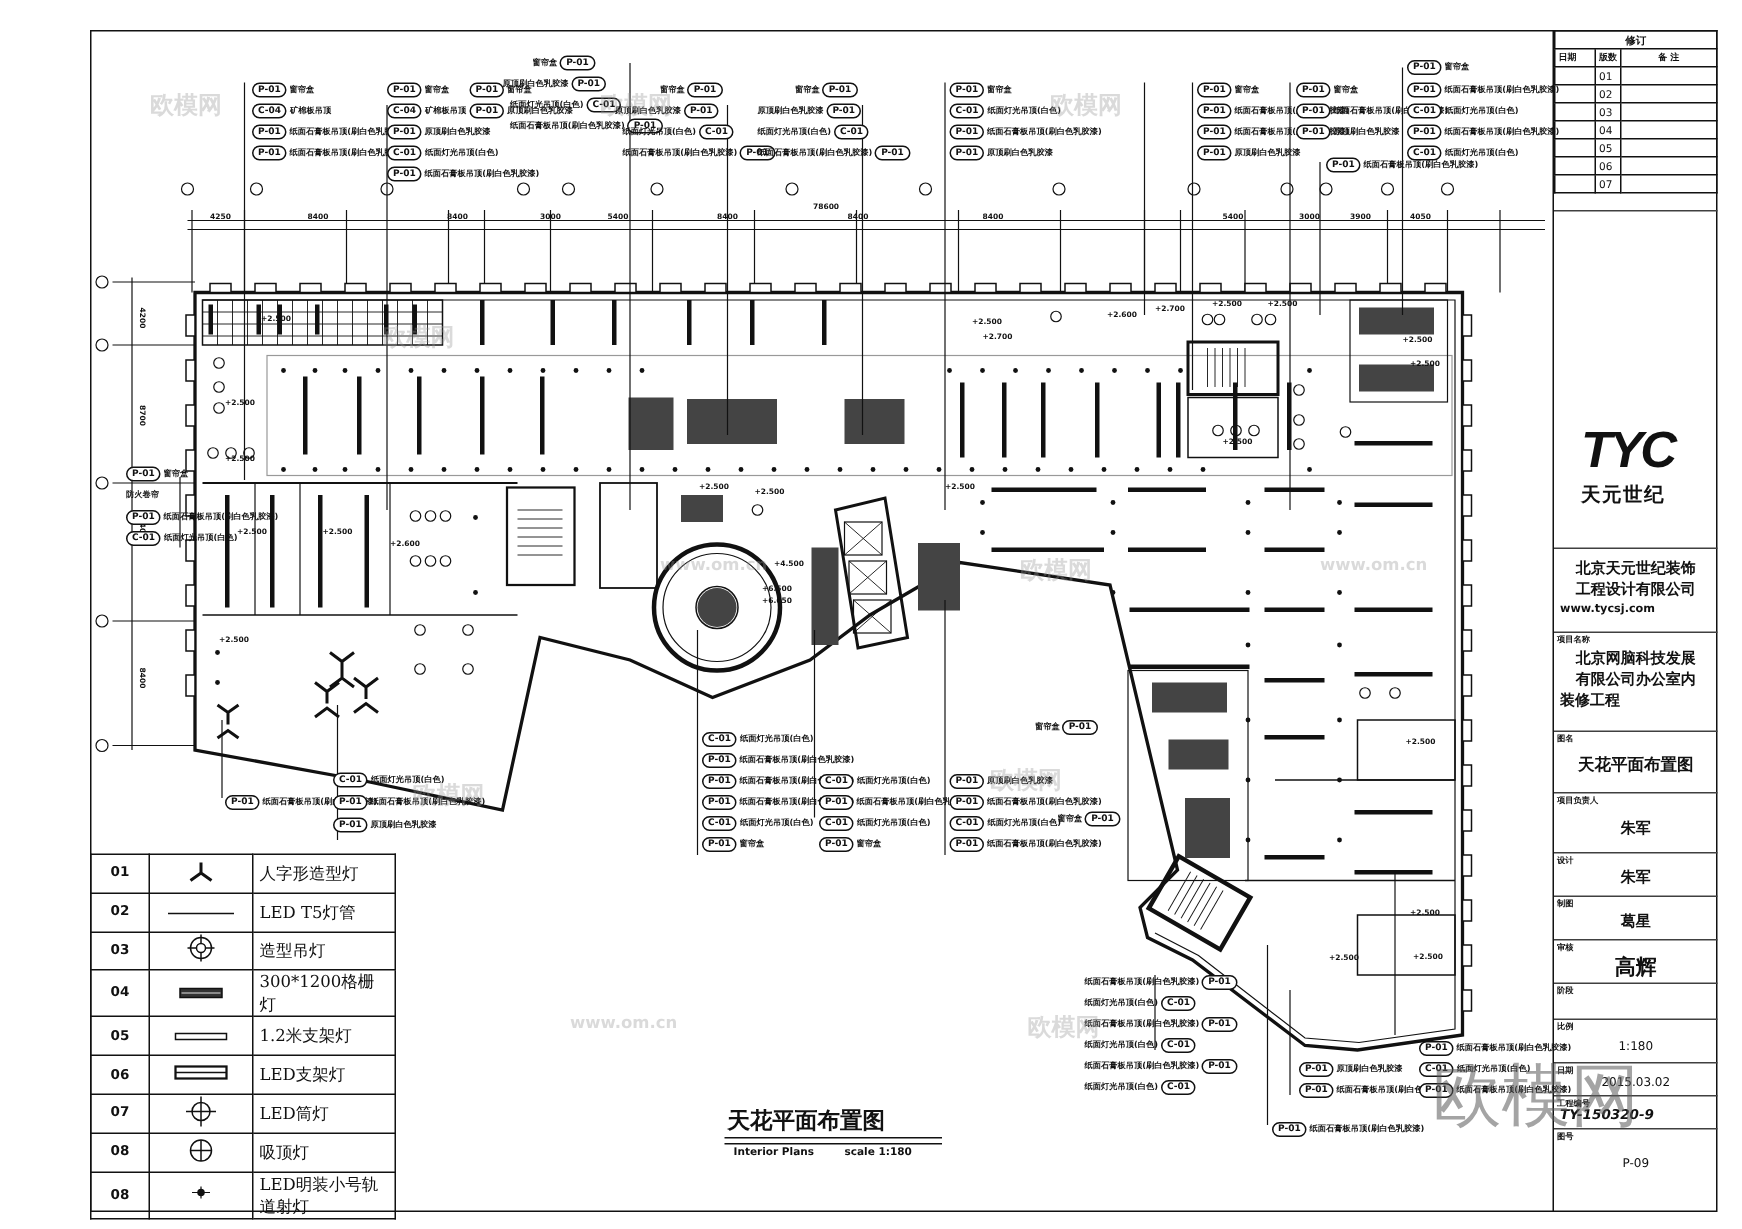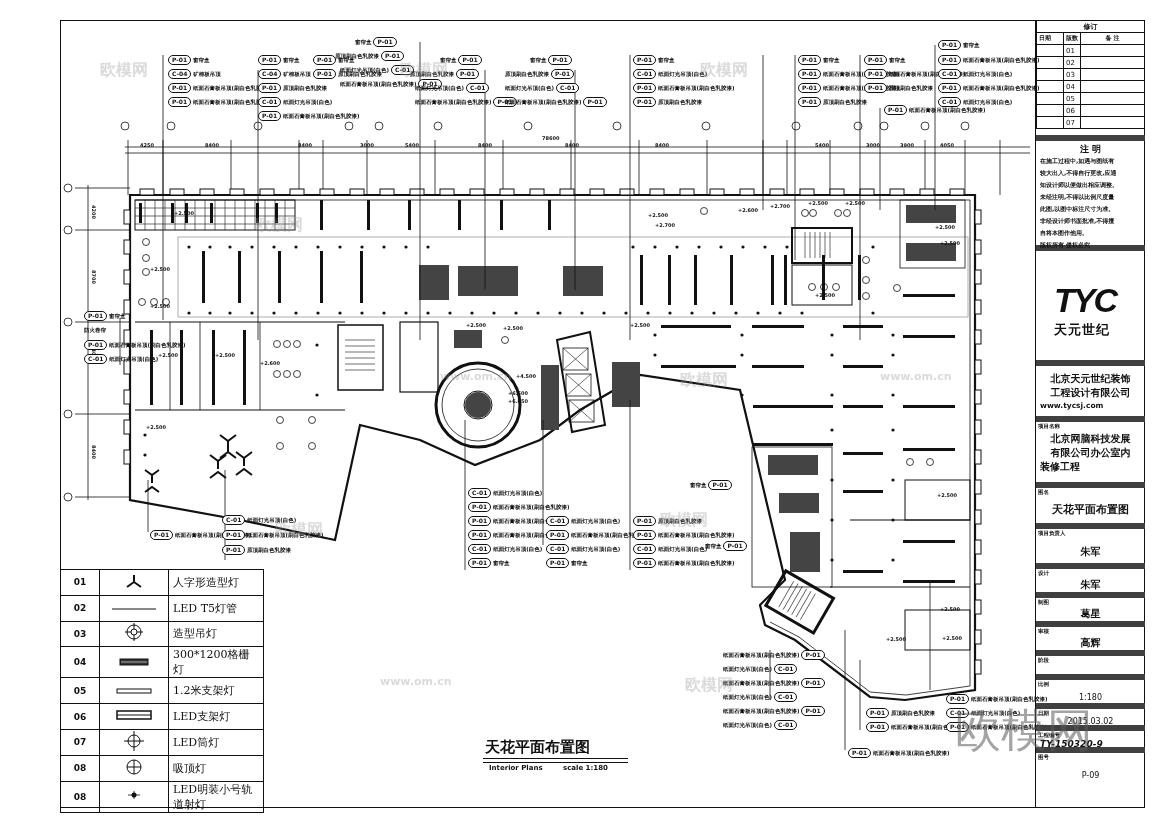--- a/index.html
+++ b/index.html
@@ -2,21 +2,21 @@
 <html><head>
 <meta charset="utf-8">
 <style>
   html,body{margin:0;padding:0;background:#ffffff;}
   body{width:1161px;height:819px;position:relative;overflow:hidden;font-family:"DejaVu Sans",sans-serif;color:#111;}
   .abs{position:absolute;}
   #frame-outer{left:0;top:0;width:1161px;height:819px;background:#fff;}
   #frame-border{left:60px;top:20px;width:1085px;height:788px;border:1.5px solid #111;box-sizing:border-box;}
   
   #title-block{left:1035px;top:20px;width:110px;height:788px;border-left:1.5px solid #111;box-sizing:border-box;font-size:8px;}
-  .tb-row{position:absolute;left:0;width:100%;border-bottom:6px solid #404040;box-sizing:border-box;}
+  .tb-row{position:absolute;left:0;width:100%;border-bottom:1px solid #404040;box-sizing:border-box;}
   .tb-small{position:absolute;left:2px;top:1px;font-size:5.5px;font-weight:bold;}
   .tb-big{position:absolute;left:0;width:100%;text-align:center;font-weight:bold;}
   .rev-table{position:absolute;left:0;top:0;width:100%;border-collapse:collapse;font-size:7px;}
   .rev-table td{border:1px solid #111;height:11px;padding:0 2px;}
   .notes{position:absolute;left:4px;font-size:6px;font-weight:bold;line-height:12px;}
   .logo{position:absolute;left:18px;top:30px;font-family:"Liberation Sans",sans-serif;font-weight:bold;font-style:italic;font-size:34px;letter-spacing:-2px;}
   .logo-sub{position:absolute;left:18px;top:70px;font-size:13px;font-weight:bold;letter-spacing:1px;}
   
   #legend{left:60px;top:569px;width:204px;border-collapse:collapse;font-size:11px;}
   #legend td{border:1px solid #111;height:24.8px;padding:0 4px;}
@@ -722,33 +722,20 @@
           </tr>
       <tr>
             <td></td>
             <td>07</td>
             <td></td>
           </tr>
     </tbody>
       </table>
   </div>
 
-  <div class="tb-row" style="top:121px;height:110px;">
-    <div class="tb-big" style="top:2px;font-size:9px;">注  明</div>
-    <div class="notes" style="top:14px;">
-      <div>在施工过程中,如遇与图纸有</div>
-      <div>较大出入,不得自行更改,应通</div>
-      <div>知设计师以便做出相应调整。</div>
-      <div>未经注明,不得以比例尺度量</div>
-      <div>此图,以图中标注尺寸为准。</div>
-      <div>非经设计师书面批准,不得擅</div>
-      <div>自将本图作他用。</div>
-      <div>版权所有    侵权必究</div>
-    </div>
-  </div>
 
   <div class="tb-row" style="top:231px;height:115px;">
     <div class="logo">TYC</div>
     <div class="logo-sub">天元世纪</div>
   </div>
 
   <div class="tb-row" style="top:402px;height:66px;">
     <div class="tb-small">项目名称</div>
     <div class="tb-big" style="top:10px;font-size:10px;">北京网脑科技发展</div>
     <div class="tb-big" style="top:24px;font-size:10px;">有限公司办公室内</div>
@@ -776,21 +763,21 @@
     <div class="tb-big" style="top:9px;font-size:10px;">朱军</div>
   </div>
 
   <div class="tb-row" style="top:578px;height:29px;">
     <div class="tb-small">制图</div>
     <div class="tb-big" style="top:9px;font-size:10px;">葛星</div>
   </div>
 
   <div class="tb-row" style="top:607px;height:29px;">
     <div class="tb-small">审核</div>
-    <div class="tb-big" style="top:9px;font-size:10px;">高辉</div>
+    <div class="tb-big" style="top:9px;font-size:14px;">高辉</div>
   </div>
 
   <div class="tb-row" style="top:636px;height:24px;">
     <div class="tb-small">阶段</div>
   </div>
 
   <div class="tb-row" style="top:660px;height:29px;">
     <div class="tb-small">比例</div>
     <div class="tb-big" style="top:13px;font-size:8px;font-weight:normal;">1:180</div>
   </div>

